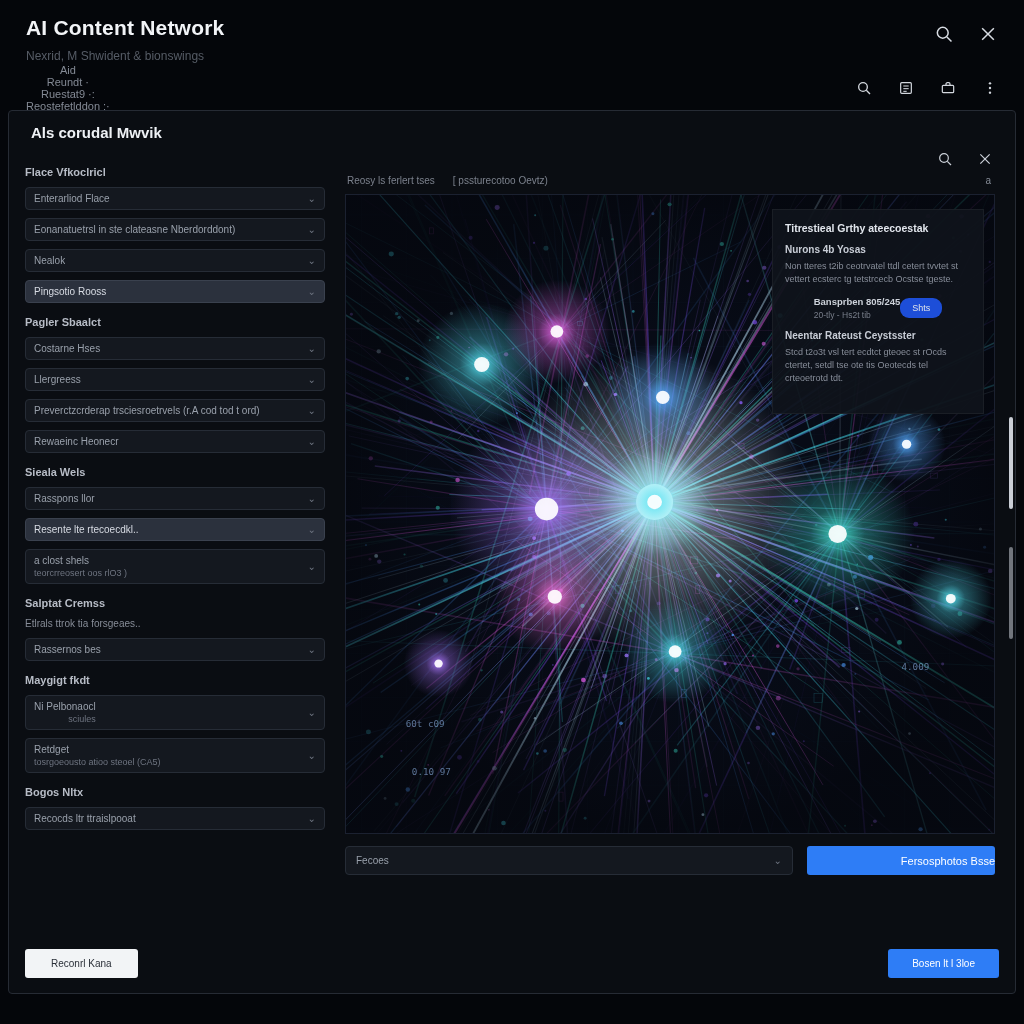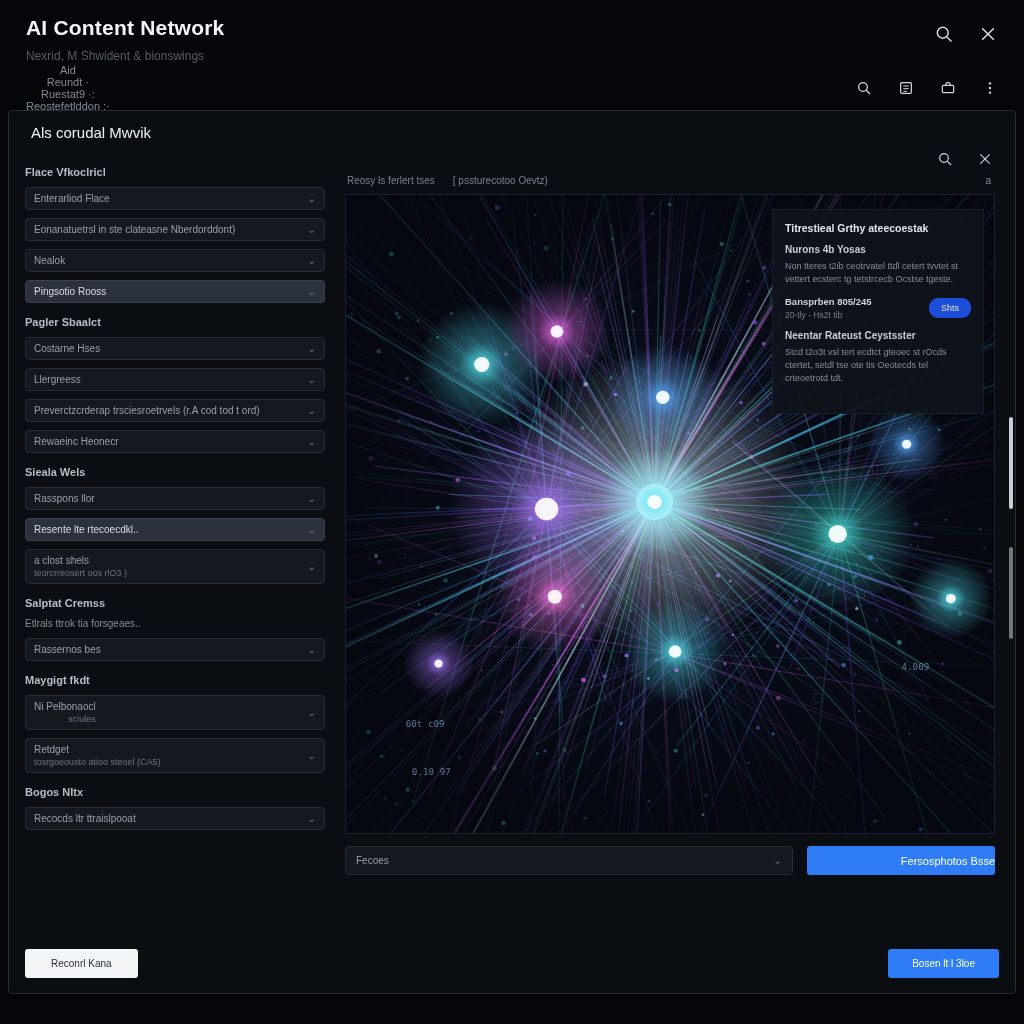--- a/index.html
+++ b/index.html
@@ -16,21 +16,21 @@
   .header-icons { display:flex; gap:24px; align-items:flex-start; padding-top:8px; color:#d8dce3; }
   .icon-btn { background:none; border:none; color:inherit; cursor:pointer; line-height:0; padding:0; }
   
   .menubar { height:36px; padding:0 26px; display:flex; justify-content:space-between; align-items:center; }
   .menubar-items { display:flex; align-items:center;flex-direction:column; }
   .menu-item { background:none; border:none; color:#848a95; font-size:11px; margin-right:20px; cursor:pointer; font-family:inherit; }
   .menu-icons { display:flex; gap:26px; align-items:center; color:#d3d7de; }
   
   .panel { margin:4px 8px 8px; height:884px; border:1px solid #262b34; border-radius:4px;
            background:#0a0d12; display:flex; flex-direction:column; position:relative; }
-  .panel-title { padding:13px 22px 4px; font-size:15px; font-weight:normal; color:#eef1f5; }
+  .panel-title { padding:13px 22px 4px; font-size:15px; font-weight:bold; color:#eef1f5; }
   .content { flex:1; display:flex; padding:4px 16px 0; gap:20px; position:relative; min-height:0; }
   
   .sidebar { width:300px; flex-shrink:0; overflow:hidden; padding-top:4px; }
   .sb-label { font-size:11px; font-weight:bold; color:#b7bcc6; margin:13px 0 9px; }
   .sb-text  { font-size:10px; color:#868c97; margin:0 0 9px; }
   .sb-select { display:flex; align-items:center; justify-content:space-between; gap:6px;
                background:#14181f; border:1px solid #262c36; border-radius:4px;
                padding:5px 8px; margin-bottom:8px; font-size:10px; color:#99a0ab; cursor:pointer; }
   .sb-select.hl { background:#2b313d; border-color:#3a414e; color:#d7dbe3; }
   .sb-select .line1 { white-space:nowrap; overflow:hidden; text-overflow:ellipsis; }
@@ -44,21 +44,21 @@
   .corner-glyph { position:absolute; right:4px; top:0; color:#868c97; font-size:10px; }
   .viz-wrap { position:relative; height:640px; background:#070b16; border:1px solid #1b2130; overflow:hidden; }
   .viz-wrap svg { position:absolute; inset:0; width:100%; height:100%; }
   
   .overlay-card { position:absolute; top:14px; right:10px; width:212px;
                   background:rgba(15,19,27,.93); border:1px solid rgba(255,255,255,.05);
                   padding:12px; z-index:3; }
   .card-title { font-size:10.5px; font-weight:bold; color:#e2e6ed; margin-bottom:10px; }
   .card-sec-title { font-size:10px; font-weight:bold; color:#c8cdd6; margin-bottom:5px; }
   .card-body { font-size:9px; line-height:1.45; color:#878d99; margin-bottom:10px; }
-  .card-stat-row { display:flex; justify-content:space-between; align-items:center; margin-bottom:10px; }
+  .card-stat-row { display:flex; justify-content:center; align-items:center; margin-bottom:10px; }
   .card-stat-label { font-size:9.5px; font-weight:bold; color:#cdd2da; }
   .card-stat-sub { font-size:8.5px; color:#787e8a; margin-top:3px; }
   .card-btn { background:#1d4ed8; color:#dfe3ea; border:none; border-radius:9px;
               font-size:9px; padding:5px 12px; cursor:pointer; font-family:inherit; }
   
   .scroll-thumb { position:absolute; width:4px; border-radius:2px; background:#c9cdd5; right:2px; z-index:4; cursor:grab; }
   .scroll-thumb.t1 { top:272px; height:92px; }
   .scroll-thumb.t2 { top:402px; height:92px; opacity:.55; }
   
   .viz-toolbar { display:flex; justify-content:flex-end; gap:6px; background:#10141b;

